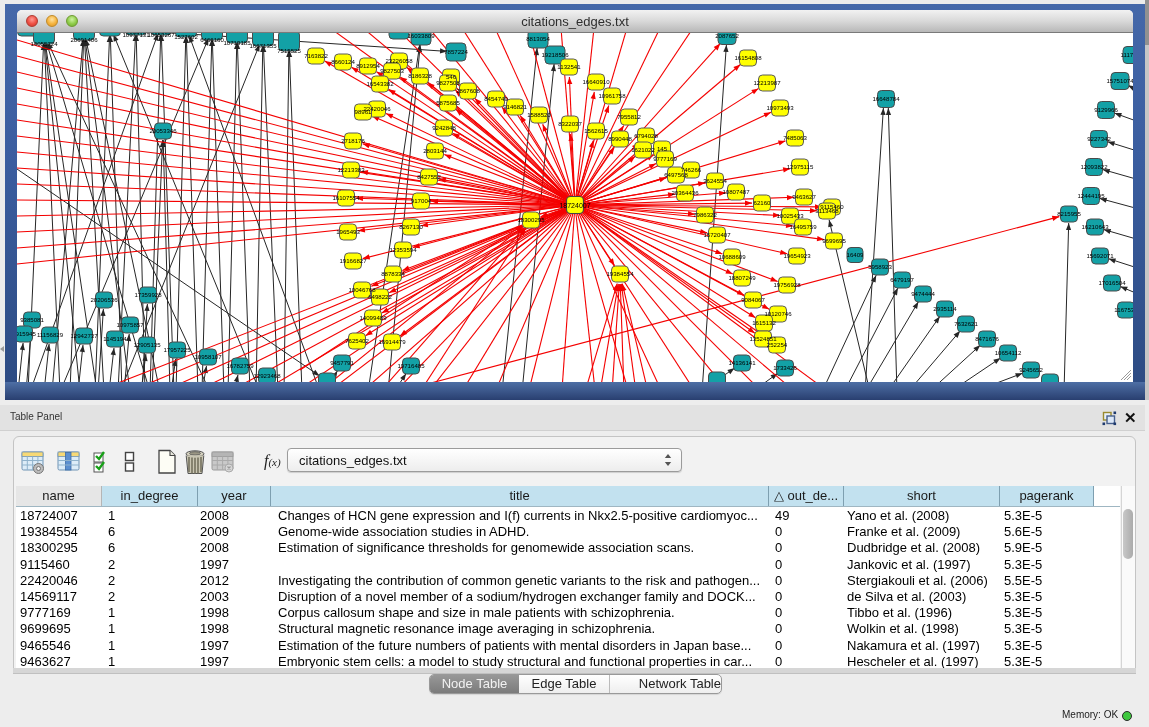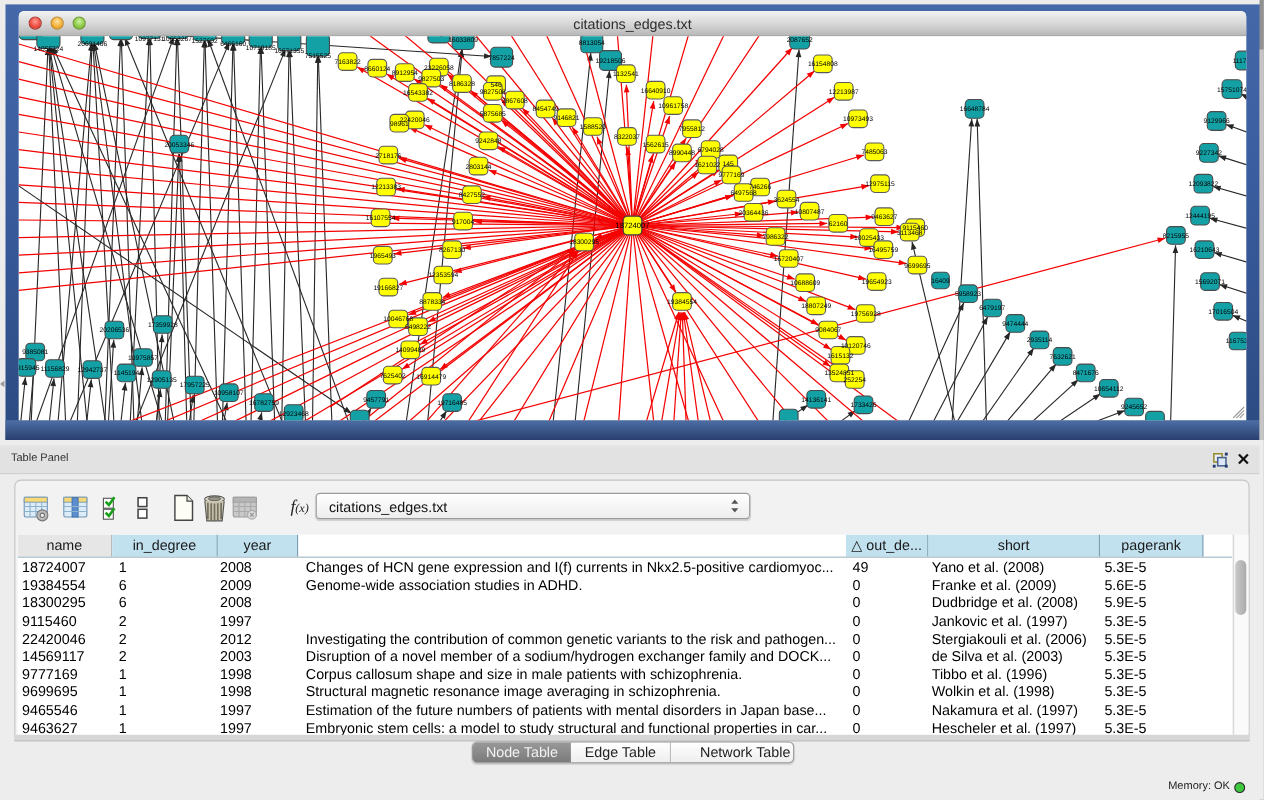--- a/index.html
+++ b/index.html
@@ -740,20 +740,21 @@
 <div style="position:absolute;left:299px;top:453px;font-size:13px;color:#111">citations_edges.txt</div>
 <svg style="position:absolute;left:663px;top:453px" width="10" height="14" viewBox="0 0 10 14">
 <path d="M5 1l3.2 4H1.8z" fill="#555"></path>
     <path d="M5 13l3.2-4H1.8z" fill="#555"></path>
   </svg>
 
 <div style="position:absolute;left:16px;top:486px;width:1104px;height:182px;background:#fff;overflow:hidden">
   <div class="hcell" style="left:0;width:86px;background:#e6e6e6;border-right:1px solid #b5b5b5">name</div>
   <div class="hcell" style="left:86px;width:96px">in_degree</div>
   <div class="hcell" style="left:182px;width:73px">year</div>
+  <div class="hcell" style="left:255px;width:498px">title</div>
   <div class="hcell" style="left:753px;width:75px">△ out_de...</div>
   <div class="hcell" style="left:828px;width:156px">short</div>
   <div class="hcell" style="left:984px;width:94px">pagerank</div>
   <div style="position:absolute;left:0;top:20px;width:1104px;height:1px;background:#9fb6c2"></div>
 </div>
 <div style="position:absolute;left:16px;top:486px;width:1104px;height:182px;overflow:hidden;z-index:5">
 <div style="position:absolute;left:-16px;top:-486px;width:1149px;height:727px">
 <div class="trow" style="top:507.0px">
 <span style="left:20px">18724007</span>
         <span style="left:108px">1</span>
@@ -769,20 +770,21 @@
         <span style="left:200px">2009</span>
 <span style="left:278px">Genome-wide association studies in ADHD.</span>
         <span style="left:775px">0</span>
         <span style="left:847px">Franke et al. (2009)</span>
 <span style="left:1004px">5.6E-5</span>
       </div>
       <div class="trow" style="top:539.4px">
 <span style="left:20px">18300295</span>
         <span style="left:108px">6</span>
         <span style="left:200px">2008</span>
+<span style="left:278px">Estimation of significance thresholds for genomewide association scans.</span>
         <span style="left:775px">0</span>
         <span style="left:847px">Dudbridge et al. (2008)</span>
 <span style="left:1004px">5.9E-5</span>
       </div>
       <div class="trow" style="top:555.6px">
 <span style="left:20px">9115460</span>
         <span style="left:108px">2</span>
         <span style="left:200px">1997</span>
         <span style="left:775px">0</span>
         <span style="left:847px">Jankovic et al. (1997)</span>
@@ -845,16 +847,16 @@
 </div>
   </div>
 
 <div style="position:absolute;left:1121px;top:486px;width:14px;height:182px;background:#fafafa;border-left:1px solid #d5d5d5"></div>
 <div style="position:absolute;left:1123px;top:509px;width:10px;height:50px;background:linear-gradient(90deg,#c8c8c8,#ababab);border-radius:5px"></div>
 
 <div style="position:absolute;left:13px;top:668px;width:1123px;height:6px;background:#d6d6d6;border-bottom:1px solid #c0c0c0"></div>
 <div style="position:absolute;left:429px;top:674px;width:293px;height:20px;border:1px solid #999;border-radius:5px;background:linear-gradient(180deg,#ffffff,#eeeeee);box-shadow:0 1px 1px rgba(0,0,0,0.1)">
   <div style="position:absolute;left:0;top:0;width:89px;height:18px;background:linear-gradient(180deg,#989898,#7b7b7b);border-radius:4px 0 0 4px;color:#f2f2f2;text-align:center;line-height:18px;font-size:13px">Node Table</div>
   <div style="position:absolute;left:89px;top:0;width:91px;height:18px;border-right:1px solid #bbb;color:#222;text-align:center;line-height:18px;font-size:13px">Edge Table</div>
-  <div style="position:absolute;left:192px;top:0;width:111px;height:18px;color:#222;text-align:center;line-height:18px;font-size:13px">Network Table</div>
+  <div style="position:absolute;left:180px;top:0;width:111px;height:18px;color:#222;text-align:right;line-height:18px;font-size:13px">Network Table</div>
 </div>
 
 <div style="position:absolute;left:1062px;top:709px;font-size:10px;color:#222">Memory: OK</div>
 <div style="position:absolute;left:1122px;top:711px;width:10px;height:10px;border-radius:5px;background:#3ec83e;border:1px solid #2a2a2a"></div>
 </body></html>

